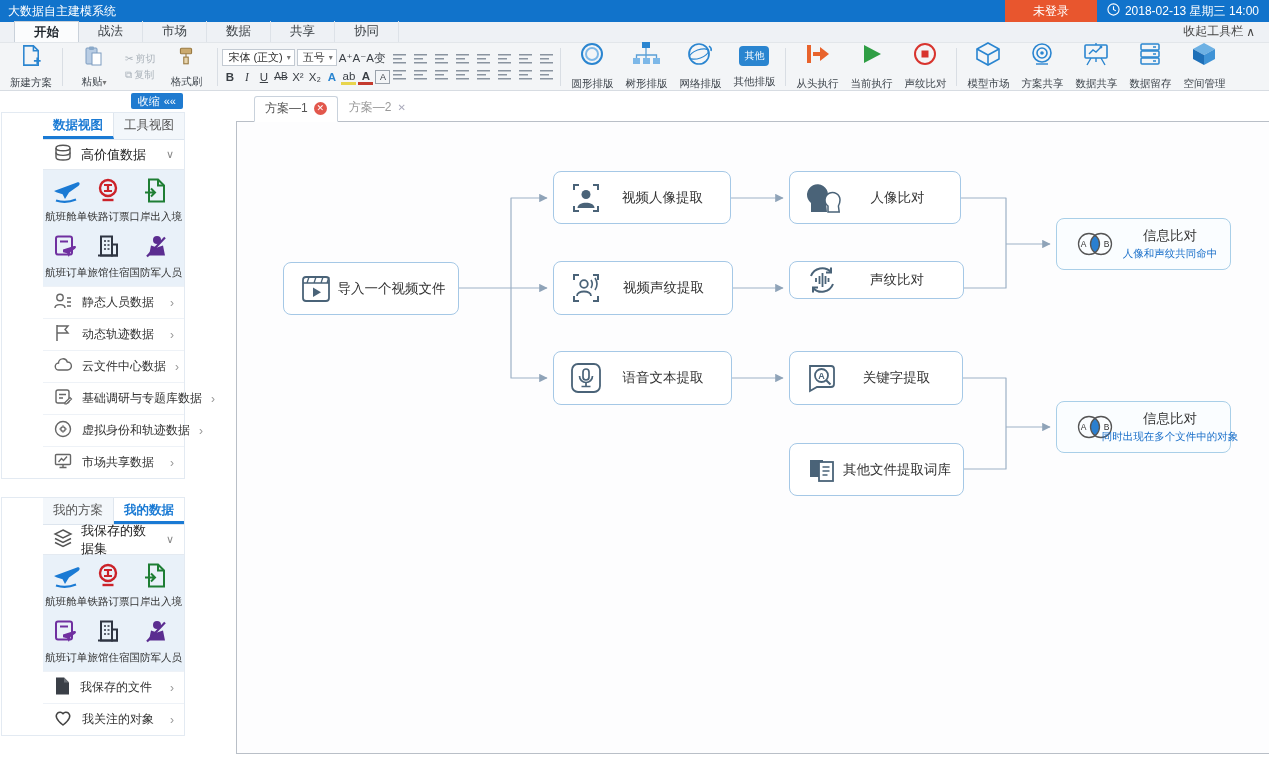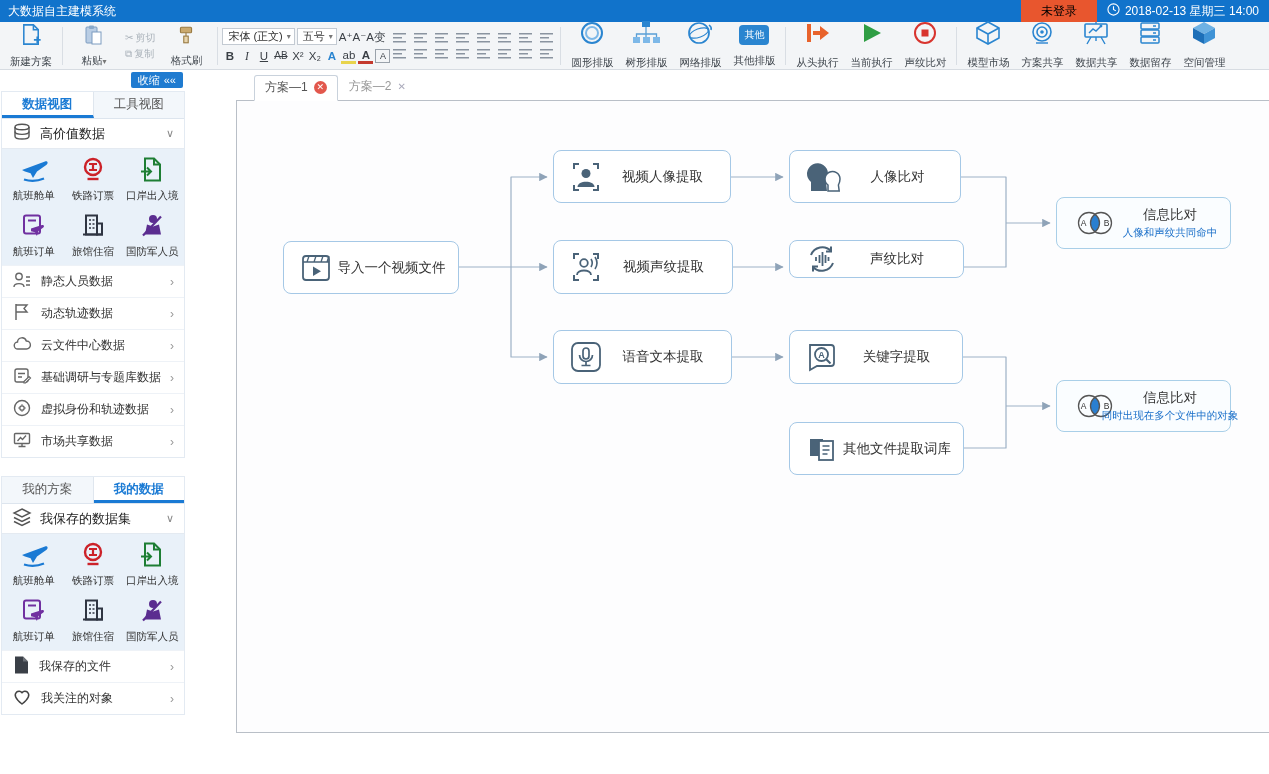--- a/index.html
+++ b/index.html
@@ -3,21 +3,21 @@
 <meta charset="utf-8">
 <style>
   *{margin:0;padding:0;box-sizing:border-box;}
   html,body{width:1269px;height:774px;overflow:hidden;background:#fff;
     font-family:"Liberation Sans","DejaVu Sans",sans-serif;}
   .screen{width:1269px;height:774px;display:flex;flex-direction:column;background:#fff;}
 
   
   .titlebar{height:22px;background:#1173cb;display:flex;align-items:center;color:#fff;font-size:12px;flex:0 0 auto;}
   .titlebar .apptitle{padding-left:8px;flex:1;}
-  .login-badge{background:#e8562e;color:#000000;height:22px;line-height:22px;padding:0 20px;font-size:12px;}
+  .login-badge{background:#e8562e;color:#ffffff;height:22px;line-height:22px;padding:0 28px;font-size:12px;}
   .dt{display:flex;align-items:center;gap:5px;padding:0 10px;font-size:12px;}
 
   
   .tabrow{height:21px;background:#eef1f5;display:flex;align-items:flex-end;border-bottom:1px solid #e2e6ea;flex:0 0 auto;}
   .rtabs{display:flex;padding-left:14px;height:21px;}
   .rtab{padding:2px 19px 2px;font-size:12.5px;color:#3c4247;border-right:1px solid #dde2e8;cursor:default;}
   .rtab.active{background:#fbfcfd;border:1px solid #c9d1da;border-bottom:none;color:#1d242b;font-weight:bold;}
   .collapse-toolbar{margin-left:auto;font-size:12px;color:#444;padding:0 14px 2px;display:flex;gap:3px;align-items:center;}
 
   
@@ -53,21 +53,21 @@
                linear-gradient(#8a94a0,#8a94a0) 0 5px/9px 1.5px no-repeat,
                linear-gradient(#8a94a0,#8a94a0) 0 9px/13px 1.5px no-repeat;}
 
   
   .main{flex:1;display:flex;min-height:0;gap:30px;}
 
   
   .sidebar{width:186px;flex:0 0 auto;background:#fff;padding-top:2px;}
   .collapse-row{height:17px;display:flex;justify-content:flex-end;padding-right:3px;}
   .collapse-btn{background:#1f7bd0;color:#fff;font-size:11px;padding:0 7px;border-radius:2px;display:inline-flex;align-items:center;gap:4px;height:16px;cursor:default;}
-  .spanel{background:#fff;border:1px solid #e3eaf2;margin:2px 1px 0;}
+  .spanel{background:#fff;border:1px solid #e3eaf2;margin:2px 1px 0;padding-left:41px;}
   .spanel + .spanel{margin-top:18px;}
   .stabs{display:flex;height:27px;background:#f3f7fb;border-bottom:1px solid #dde5ee;}
   .stab{flex:1;text-align:center;font-size:12.5px;color:#555;line-height:24px;border-right:1px solid #dfe6ee;cursor:default;}
   .stab:last-child{border-right:none;}
   .stab.active{color:#1a7ad4;font-weight:bold;border-bottom:3px solid #1a7ad4;background:#fff;}
   .ssection{height:30px;display:flex;align-items:center;gap:8px;padding:0 10px;border-bottom:1px solid #e4eaf1;}
   .ssection .slabel{flex:1;font-size:13px;color:#222;}
   .chev{color:#888;font-size:11px;}
   .dgrid{background:#e9f1f9;display:grid;grid-template-columns:1fr 1fr 1fr;padding:7px 2px 6px;row-gap:9px;}
   .dcell{display:flex;flex-direction:column;align-items:center;gap:2px;cursor:default;}
@@ -104,20 +104,34 @@
     <span class="login-badge">未登录</span>
     <span class="dt">
       <span id="clock-ic"><svg width="13" height="13" viewBox="0 0 14 14">
             <circle cx="7" cy="7" r="6" fill="none" stroke="#fff" stroke-width="1.2"></circle>
             <path d="M7 3.5 V7 L9.5 8.5" fill="none" stroke="#fff" stroke-width="1.2"></path>
           </svg></span>
       <span>2018-02-13 星期三 14:00</span>
     </span>
   </div>
 
+  <div class="tabrow">
+    <div class="rtabs">
+        <div class="rtab active">开始</div>
+        <div class="rtab">战法</div>
+        <div class="rtab">市场</div>
+        <div class="rtab">数据</div>
+        <div class="rtab">共享</div>
+        <div class="rtab">协同</div>
+      </div>
+    <div class="collapse-toolbar">
+      <span>收起工具栏</span>
+      <span>∧</span>
+    </div>
+  </div>
 
   <div class="ribbon">
     <div class="bigbtn">
       <span class="bicon" id="np-ic">
           <svg width="25" height="25" viewBox="0 0 26 26">
             <path d="M5 3 h10 l5 5 v15 H5 z" fill="none" stroke="#2a85d0" stroke-width="1.6"></path>
             <path d="M15 3 v5 h5" fill="none" stroke="#2a85d0" stroke-width="1.6"></path>
             <path d="M19 15 v7 M15.5 18.5 h7" stroke="#2a85d0" stroke-width="1.8"></path>
           </svg>
         </span>

